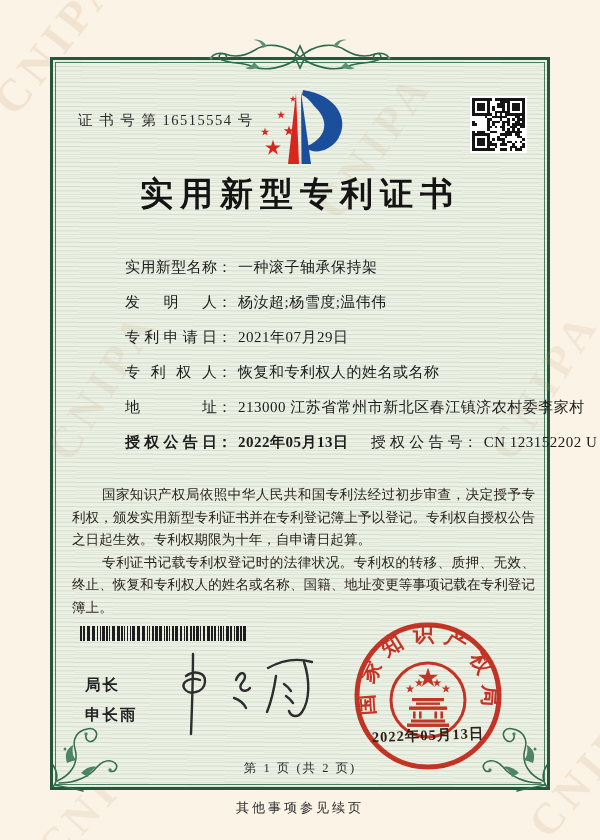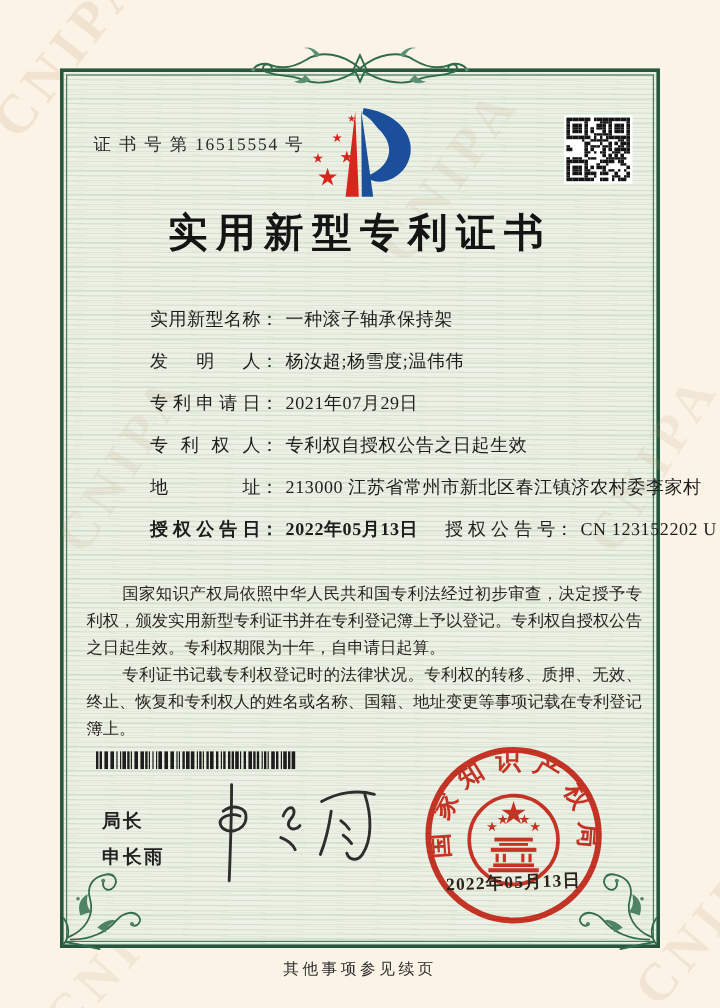--- a/index.html
+++ b/index.html
@@ -553,21 +553,21 @@
       <div class="frow">
         <span class="flbl">实用新型名称</span><span class="fcol">：</span><span class="fval">一种滚子轴承保持架</span>
       </div>
       <div class="frow">
         <span class="flbl">发明人</span><span class="fcol">：</span><span class="fval">杨汝超;杨雪度;温伟伟</span>
       </div>
       <div class="frow">
         <span class="flbl">专利申请日</span><span class="fcol">：</span><span class="fval">2021年07月29日</span>
       </div>
       <div class="frow">
-        <span class="flbl">专利权人</span><span class="fcol">：</span><span class="fval">专利权自授权公告之日起生效</span>
+        <span class="flbl">专利权人</span><span class="fcol">：</span><span class="fval">恢复和专利权人的姓名或名称</span>
       </div>
       <div class="frow">
         <span class="flbl">地址</span><span class="fcol">：</span><span class="fval">213000 江苏省常州市新北区春江镇济农村委李家村</span>
       </div>
       <div class="frow grant">
         <span class="pair1">
           <span class="flbl">授权公告日</span><span class="fcol">：</span><span class="fval">2022年05月13日</span>
         </span>
         <span class="pair2">
           <span class="flbl">授权公告号</span><span class="fcol">：</span><span class="fval">CN 123152202 U</span>
@@ -669,20 +669,21 @@
         <rect x="-15" y="11.5" width="2.6" height="7"></rect>
         <rect x="-9" y="11.5" width="2.6" height="7"></rect>
         <rect x="6.4" y="11.5" width="2.6" height="7"></rect>
         <rect x="12.4" y="11.5" width="2.6" height="7"></rect>
         <rect x="-17" y="19.5" width="34" height="3"></rect>
         <rect x="-21" y="23.5" width="42" height="3.4"></rect>
       </g>
     </svg>
     <div class="seal-date">2022年05月13日</div>
 
+    <div class="pageno">第 1 页 (共 2 页)</div>
 
     <svg class="orn-bl" viewBox="0 0 92 92">
       <g stroke="#336b4d" fill="none" stroke-width="1.5" stroke-linecap="round">
         <path d="M12,78 C26,72 34,60 30,46 C27,36 32,28 42,26 C50,24 54,30 50,36 C46,41 40,38 41,32"></path>
         <path d="M14,80 C30,80 44,74 52,64 C58,57 66,56 70,60 C74,64 70,70 65,68"></path>
         <path d="M8,84 C14,76 12,68 8,62"></path>
         <path d="M10,82 C20,84 30,86 38,88"></path>
       </g>
       <g fill="#4e8465">
         <path d="M22,60 q-4,-12 6,-18 q-2,12 4,15 q-6,1 -10,3 z"></path>

